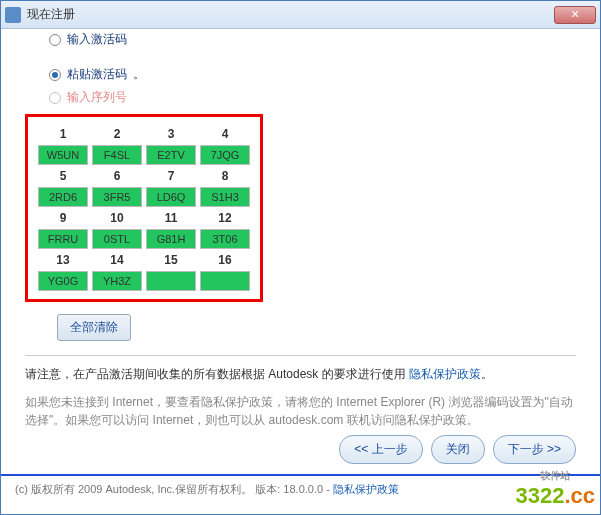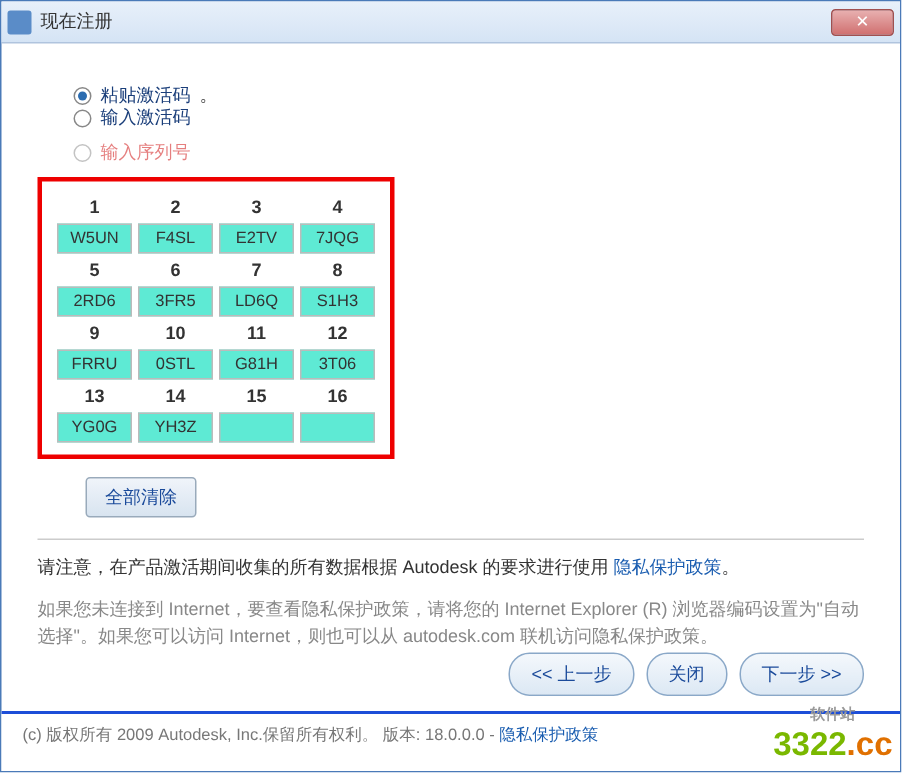--- a/index.html
+++ b/index.html
@@ -12,21 +12,21 @@
 .titlebar-close { width: 42px; height: 18px; background: linear-gradient(to bottom, #e8b0b0, #d07070); border: 1px solid #a05050; border-radius: 3px; display: flex; align-items: center; justify-content: center; color: #fff; font-size: 11px; cursor: pointer; }
 .content { padding: 8px 24px 8px 24px; height: calc(100% - 68px); overflow: hidden; position: relative; }
 .radio-row { display: flex; align-items: center; gap: 6px; margin: 4px 0 4px 24px; font-size: 12px; }
 .radio { width: 12px; height: 12px; border: 1px solid #888; border-radius: 50%; display: inline-flex; align-items: center; justify-content: center; }
 .radio.checked::after { content: ""; width: 6px; height: 6px; background: #2b6cb0; border-radius: 50%; }
 .radio-label { color: #1a3e7a; }
 .period { color: #333; }
 .red-box { border: 3px solid #e00; padding: 8px 10px; margin-top: 4px; margin-bottom: 8px; display: inline-block; }
 .grid { display: grid; grid-template-columns: repeat(4, 50px); gap: 2px 4px; }
 .grid-header { text-align: center; font-weight: bold; color: #333; font-size: 12px; padding: 2px 0; }
-.grid-cell { border: 1px solid #bbb; background: #5eead4; height: 20px; display: flex; align-items: center; justify-content: center; font-size: 11px; color: #333; }
+.grid-cell { border: 1px solid #bbb; background: #22c55e; height: 20px; display: flex; align-items: center; justify-content: center; font-size: 11px; color: #333; }
 .clear-btn { background: linear-gradient(to bottom, #f0f4fa, #d8e4f0); border: 1px solid #9ab; border-radius: 3px; padding: 4px 12px; color: #1a4a9a; font-size: 12px; cursor: pointer; margin-left: 32px; margin-top: 4px; display: inline-block; }
 .info-text { margin-top: 14px; font-size: 12px; color: #333; line-height: 1.6; }
 .link { color: #1a5db0; text-decoration: none; }
 .sep { height: 1px; background: #ccc; margin: 14px 0 10px 0; }
 .note-text { font-size: 12px; color: #333; margin-bottom: 10px; }
 .gray-text { color: #888; font-size: 12px; line-height: 1.5; }
 .btn-row { position: absolute; bottom: 10px; right: 24px; display: flex; gap: 8px; }
 .nav-btn { background: linear-gradient(to bottom, #f4f8fc, #dce8f4); border: 1px solid #8aa8c8; border-radius: 14px; padding: 5px 14px; color: #1a4a9a; font-size: 12px; cursor: pointer; }
 .footer { height: 40px; border-top: 2px solid #1d4ed8; padding: 6px 14px; font-size: 11px; color: #777; background: #fff; }
 .watermark { position: absolute; bottom: 6px; right: 6px; font-size: 22px; font-weight: bold; pointer-events: none; }
@@ -44,29 +44,29 @@
       <div class="titlebar-icon"></div>
       <span class="titlebar-title">现在注册</span>
     </div>
     <div class="titlebar-close">
         <span>✕</span>
       </div>
   </div>
 
   <div class="content">
 
+    <div class="radio-row cutoff-top">
+      <span class="radio"></span>
+      <span class="radio-label">输入激活码</span>
+    </div>
+
     <div class="radio-row" style="margin-top:18px;">
       <span class="radio checked"></span>
       <span class="radio-label">粘贴激活码</span>
       <span class="period">。</span>
-    </div>
-
-    <div class="radio-row cutoff-top">
-      <span class="radio"></span>
-      <span class="radio-label">输入激活码</span>
     </div>
 
     <div class="radio-row" style="margin-top:6px; opacity:0.5;">
       <span class="radio"></span>
       <span class="radio-label" style="color:#c00;">输入序列号</span>
     </div>
 
     <div class="red-box">
       <div class="grid">
         <div class="grid-header">1</div>

